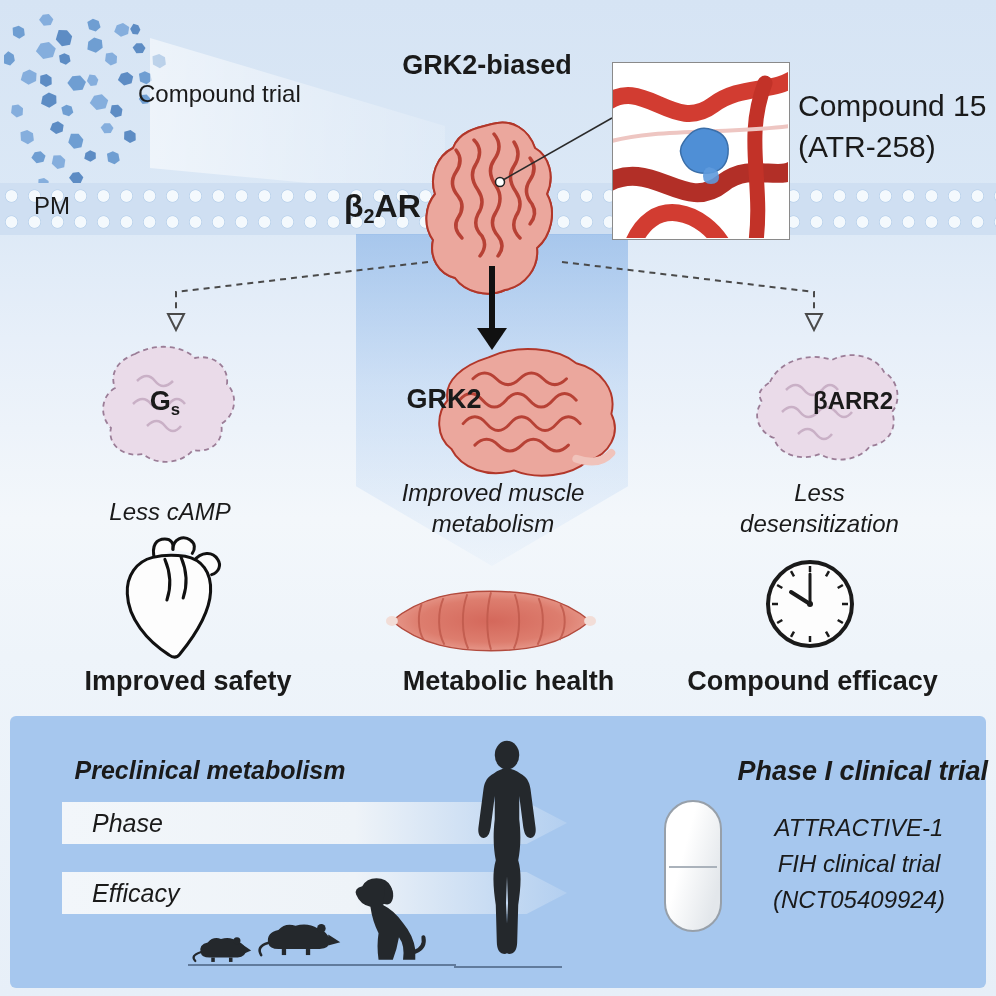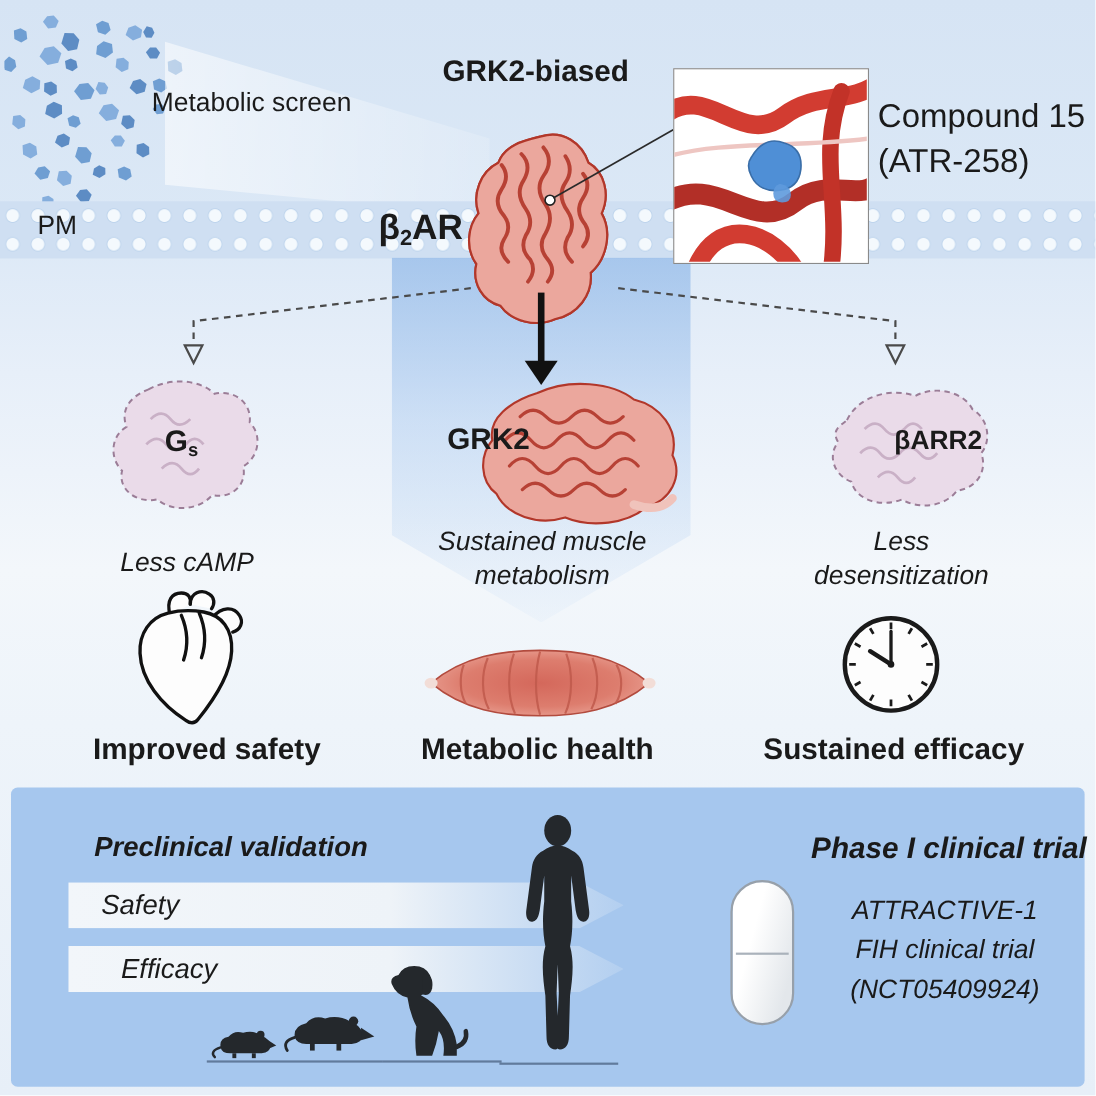--- a/index.html
+++ b/index.html
@@ -48,37 +48,37 @@
   #gs-label { left:130px; top:386px; width:70px; font-size:27px; }
   #barr2-label { left:788px; top:387px; width:130px; font-size:24px; }
 
   .effect { font-size:24px; line-height:1.3; }
   #effect-left  { left:80px;  top:496px; width:180px; }
   #effect-center{ left:378px; top:477px; width:230px; }
   #effect-right { left:722px; top:477px; width:195px; }
 
   .outcome { font-size:27px; }
   #outcome-left   { left:68px;  top:666px; width:240px; }
-  #outcome-center { left:366px; top:666px; width:245px; }
+  #outcome-center { left:386px; top:666px; width:245px; }
   #outcome-right  { left:685px; top:666px; width:255px; }
 
   
   #bottom-panel {
     left:10px; top:716px; width:976px; height:272px;
     background:#a6c7ee; border-radius:6px;
   }
   #preclinical-title { left:40px; top:40px; width:320px; font-size:25px; }
   #clinical-title { left:628px; top:40px; width:350px; font-size:27px;text-align:right; }
   .banner {
     left:52px; width:505px; height:42px;
     background:linear-gradient(90deg, #f2f6fa 0%, #eef3f8 58%, rgba(238,243,248,0.18) 100%);
     clip-path:polygon(0 0, 92% 0, 100% 50%, 92% 100%, 0 100%);
   }
   #banner-safety { top:86px; }
-  #banner-efficacy { top:144px;padding-left:18px; }
+  #banner-efficacy { top:156px; }
   .banner-label { padding-left:30px; font-size:25px; line-height:42px; font-style:italic; }
 
   .ground-line { height:2px; background:rgba(40,60,90,0.55); }
 
   #pill {
     left:654px; top:84px; width:58px; height:132px;
     background:linear-gradient(105deg, #ffffff 35%, #e3e7eb 85%);
     border:2px solid #97a0aa; border-radius:29px;
   }
   #pill::after {
@@ -191,21 +191,21 @@
         <path d="M-8 80 C40 64 120 72 184 62" stroke="#eec6c2" stroke-width="4"></path>
       </g>
       <path d="M70 80 q12 -20 30 -13 q17 5 15 24 q-2 17 -19 19 q-19 2 -26 -13 q-5 -10 0 -17 z" fill="#4f8fd6" stroke="#3a6ea8" stroke-width="1.5"></path>
       <path d="M96 104 q10 2 10 10 q0 7 -8 7 q-8 0 -8 -8 q0 -7 6 -9 z" fill="#5e9add" opacity="0.9"></path>
     </svg>
   </div>
 
   <div class="abs bold center" id="title">
     <div>GRK2-biased</div>
   </div>
-  <div class="abs" id="compound-screen-label">Metabolic screen</div>
+  <div class="abs" id="compound-screen-label">Compound trial</div>
   <div class="abs" id="pm-label">PM</div>
   <div class="abs bold center" id="receptor-label"><span>β</span><span class="sub">2</span><span>AR</span></div>
   <div class="abs" id="inset-caption">
     <div>Compound 15</div>
     <div>(ATR-258)</div>
   </div>
 
   <svg class="abs" style="left:95px; top:336px;" width="150" height="135" viewBox="0 0 150 135">
     <path d="M40 18 C62 6 88 10 100 22 C118 18 134 30 132 48 C144 60 140 80 126 88 C130 104 116 118 98 114 C86 128 62 130 48 118 C28 122 12 108 16 92 C4 80 6 60 20 52 C14 36 24 24 40 18 Z" fill="#eadbe9" stroke="#9b7d97" stroke-width="1.8" stroke-dasharray="5 4"></path>
     <g fill="none" stroke="#c9b0c6" stroke-width="2.5">
@@ -234,21 +234,21 @@
       <path d="M58 92 q10 -10 18 0 q8 10 16 0"></path>
     </g>
   </svg>
 
   <div class="abs bold center" id="grk2-label">GRK2</div>
   <div class="abs bold center" id="gs-label"><span>G</span><span class="sub">s</span></div>
   <div class="abs bold center" id="barr2-label">βARR2</div>
 
   <div class="abs italic center effect" id="effect-left">Less cAMP</div>
   <div class="abs italic center effect" id="effect-center">
-    <div>Sustained muscle</div>
+    <div>Improved muscle</div>
     <div>metabolism</div>
   </div>
   <div class="abs italic center effect" id="effect-right">
     <div>Less</div>
     <div>desensitization</div>
   </div>
 
   <svg class="abs" style="left:112px; top:533px;" width="122" height="132" viewBox="0 0 120 130">
     <g fill="#fdfdfd" stroke="#111111" stroke-width="3" stroke-linejoin="round" stroke-linecap="round">
       <path d="M42 26 C38 12 44 6 52 6 C58 6 61 10 60 16"></path>
@@ -298,29 +298,29 @@
       <line x1="15.1" y1="29" x2="20.3" y2="32"></line>
       <line x1="29" y1="15.1" x2="32" y2="20.3"></line>
     </g>
     <line x1="48" y1="48" x2="48" y2="18" stroke="#1a1a1a" stroke-width="3" stroke-linecap="round"></line>
     <line x1="48" y1="48" x2="29" y2="36" stroke="#1a1a1a" stroke-width="4" stroke-linecap="round"></line>
     <circle cx="48" cy="48" r="3" fill="#1a1a1a"></circle>
   </svg>
 
   <div class="abs bold center outcome" id="outcome-left">Improved safety</div>
   <div class="abs bold center outcome" id="outcome-center">Metabolic health</div>
-  <div class="abs bold center outcome" id="outcome-right">Sustained efficacy</div>
+  <div class="abs bold center outcome" id="outcome-right">Compound efficacy</div>
 
   <div class="abs" id="bottom-panel">
 
-    <div class="abs bold italic center" id="preclinical-title">Preclinical validation</div>
+    <div class="abs bold italic center" id="preclinical-title">Preclinical metabolism</div>
     <div class="abs bold italic center" id="clinical-title">Phase I clinical trial</div>
 
     <div class="abs banner" id="banner-safety">
-      <div class="banner-label">Safety</div>
+      <div class="banner-label">Phase</div>
     </div>
     <div class="abs banner" id="banner-efficacy">
       <div class="banner-label">Efficacy</div>
     </div>
 
     <svg class="abs" style="left:180px; top:212px;" width="62" height="36" viewBox="0 0 70 38">
       <path d="M12 26 Q10 17 20 15 Q26 8 35 11 Q46 8 54 14 Q62 17 63 24 Q63 31 54 32 L22 32 Q13 32 12 26 Z" fill="#24282c"></path>
       <polygon points="60,18 69,24 60,28" fill="#24282c"></polygon>
       <circle cx="53" cy="13" r="4" fill="#24282c"></circle>
       <path d="M12 26 Q0 30 6 36" fill="none" stroke="#24282c" stroke-width="2.5" stroke-linecap="round"></path>

